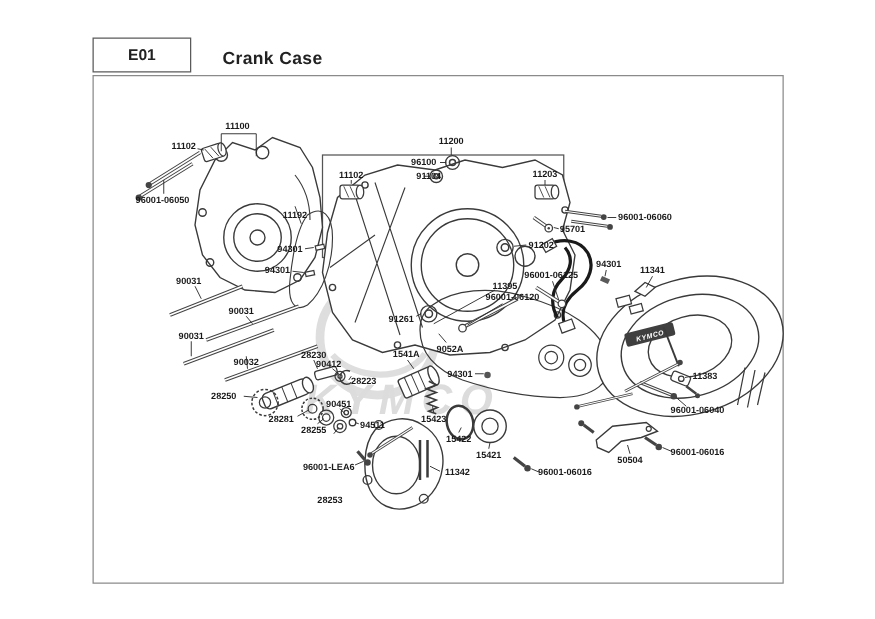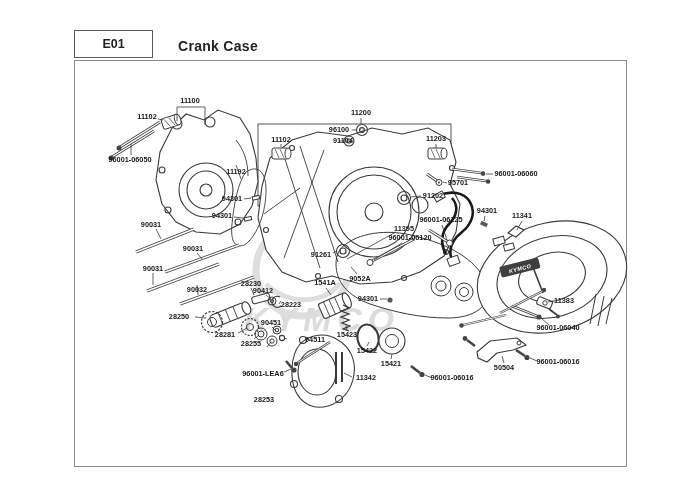--- a/index.html
+++ b/index.html
@@ -308,21 +308,21 @@
       <span class="plabel" style="left: 153px; top: 269px;">90031</span>
       <span class="plabel" style="left: 197px; top: 290px;">90032</span>
       <span class="plabel" style="left: 179px; top: 317px;">28250</span>
       <span class="plabel" style="left: 251px; top: 284px;">28230</span>
       <span class="plabel" style="left: 263px; top: 291px;">90412</span>
       <span class="plabel" style="left: 291px; top: 305px;">28223</span>
       <span class="plabel" style="left: 225px; top: 335px;">28281</span>
       <span class="plabel" style="left: 271px; top: 323px;">90451</span>
       <span class="plabel" style="left: 251px; top: 344px;">28255</span>
       <span class="plabel" style="left: 264px; top: 356px; margin-top: 44px;">28253</span>
-      <span class="plabel" style="left: 298px; top: 340px; margin-left: 17px;">94511</span>
+      <span class="plabel" style="left: 298px; top: 340px;">94511</span>
       <span class="plabel" style="left: 263px; top: 374px;">96001-LEA6</span>
       <span class="plabel" style="left: 366px; top: 378px;">11342</span>
       <span class="plabel" style="left: 325px; top: 283px;">1541A</span>
       <span class="plabel" style="left: 360px; top: 279px;">9052A</span>
       <span class="plabel" style="left: 321px; top: 255px;">91261</span>
       <span class="plabel" style="left: 368px; top: 299px;">94301</span>
       <span class="plabel" style="left: 347px; top: 335px;">15423</span>
       <span class="plabel" style="left: 367px; top: 351px;">15422</span>
       <span class="plabel" style="left: 391px; top: 364px;">15421</span>
       <span class="plabel" style="left: 404px; top: 229px;">11395</span>

